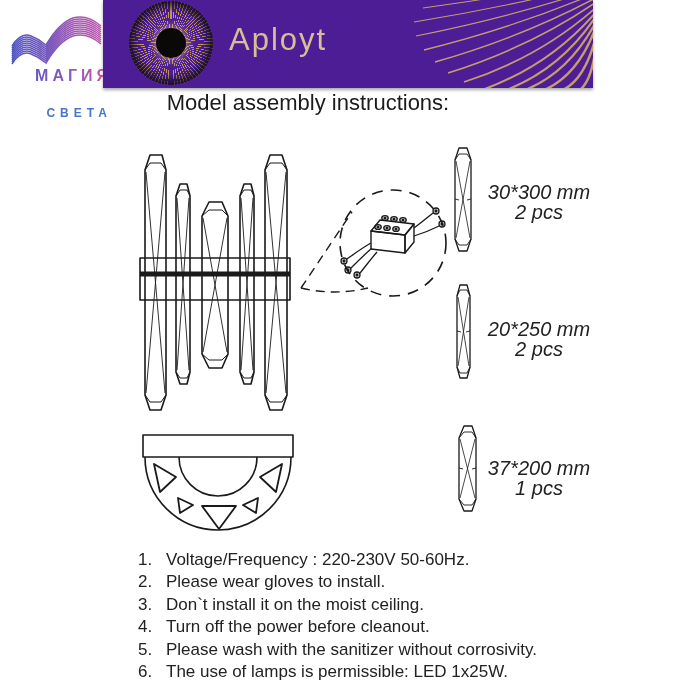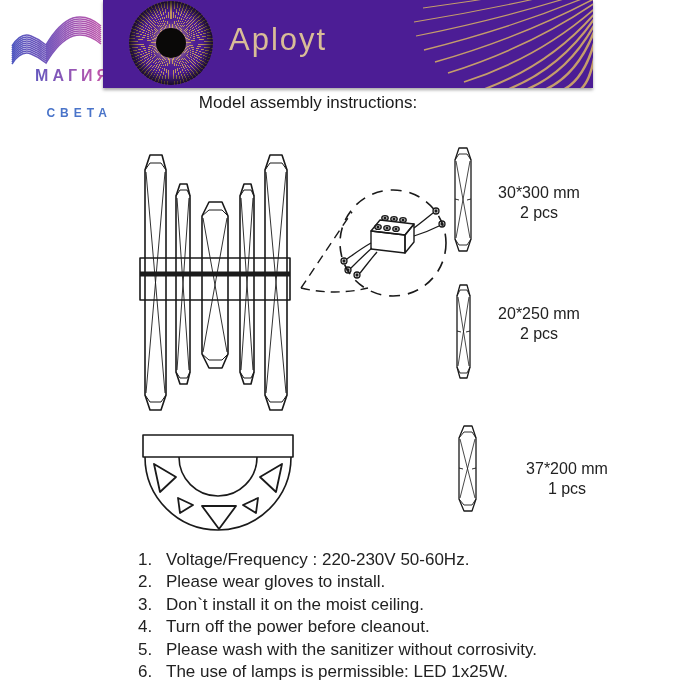--- a/index.html
+++ b/index.html
@@ -25,29 +25,29 @@
             background:radial-gradient(circle, rgba(255,226,178,.30) 16%, rgba(255,226,178,0) 30%,
                        rgba(11,10,8,0) 52%, #0b0a08 76%);}
   .sunburst::after{content:"";position:absolute;left:32%;top:32%;width:36%;height:36%;
             border-radius:50%;background:#0a0908;box-shadow:0 0 7px 3px rgba(235,195,135,.40);}
   .brand-name{position:absolute;left:126px;top:22px;font-size:31px;letter-spacing:2px;
               color:#d9bd97;font-weight:normal;}
   .rays{position:absolute;right:0;top:0;}
 
   
   .title-block{position:absolute;left:0;top:92px;width:616px;text-align:center;
-               font-size:17px;line-height:21px;color:#1b1b1b;}
+               font-size:22px;line-height:21px;color:#1b1b1b;}
 
   
   .diagram{position:absolute;left:0;top:130px;}
 
   
   .part-label{position:absolute;left:478px;width:122px;text-align:center;
-              font-size:16px;line-height:19.5px;color:#222;}
-  .pl-a{top:183px;} .pl-b{top:304px;} .pl-c{top:459px;margin-left:28px;}
+              font-size:20px;line-height:19.5px;color:#222;font-style:italic;}
+  .pl-a{top:183px;} .pl-b{top:320px;} .pl-c{top:459px;}
 
   
   .instructions{position:absolute;left:138px;top:549px;width:430px;
                 font-size:17px;line-height:22.4px;color:#222;}
   .instr-row{display:flex;}
   .instr-num{width:28px;flex:0 0 28px;}
   .instr-text{flex:1;}
 </style>
 </head>
 <body>

